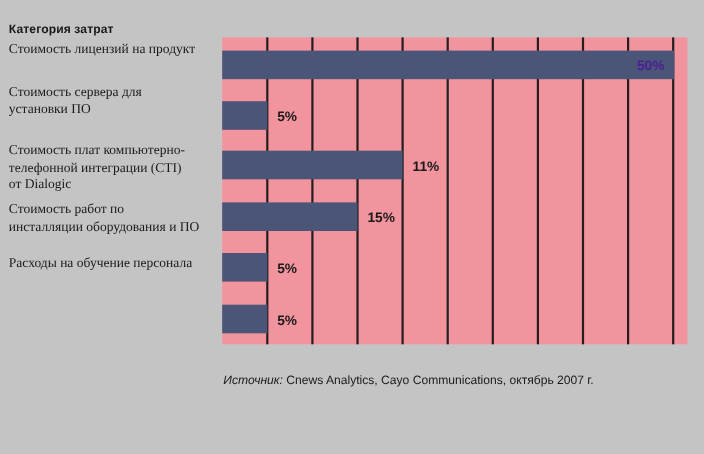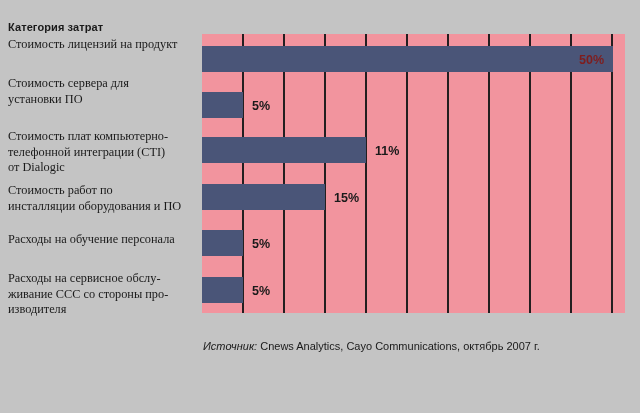--- a/index.html
+++ b/index.html
@@ -72,21 +72,21 @@
   }
   .bar-value {
     position: absolute;
     font-size: 12.5px;
     font-weight: bold;
     color: #1a1a1a;
     line-height: 1;
     white-space: nowrap;
   }
   .bar-value.inside {
-    color: #7f1d1d;
+    color: #4c1d95;
   }
 
   
   .cat-labels {
     position: absolute;
     left: 0;
     top: 34px;
     width: 202px;
     height: 279px;
     font-family: Liberation Serif, serif;
@@ -124,23 +124,20 @@
   <div class="cat-labels">
     <div class="cat-label" style="top:3px;">Стоимость лицензий на продукт</div>
     <div class="cat-label" style="top:95px;">Стоимость плат компьютерно-
 телефонной интеграции (CTI)
 от Dialogic</div>
     <div class="cat-label" style="top:42px;">Стоимость сервера для
 установки ПО</div>
     <div class="cat-label" style="top:198px;">Расходы на обучение персонала</div>
     <div class="cat-label" style="top:149px;">Стоимость работ по
 инсталляции оборудования и ПО</div>
-    <div class="cat-label" style="top:237px;">Расходы на сервисное обслу-
-живание ССС со стороны про-
-изводителя</div>
   </div>
 
   <div class="plot-area">
 
     <div class="gridlines">
       <div class="gridline" style="left:40px;"></div>
       <div class="gridline" style="left:81px;"></div>
       <div class="gridline" style="left:122px;"></div>
       <div class="gridline" style="left:163px;"></div>
       <div class="gridline" style="left:204px;"></div>

